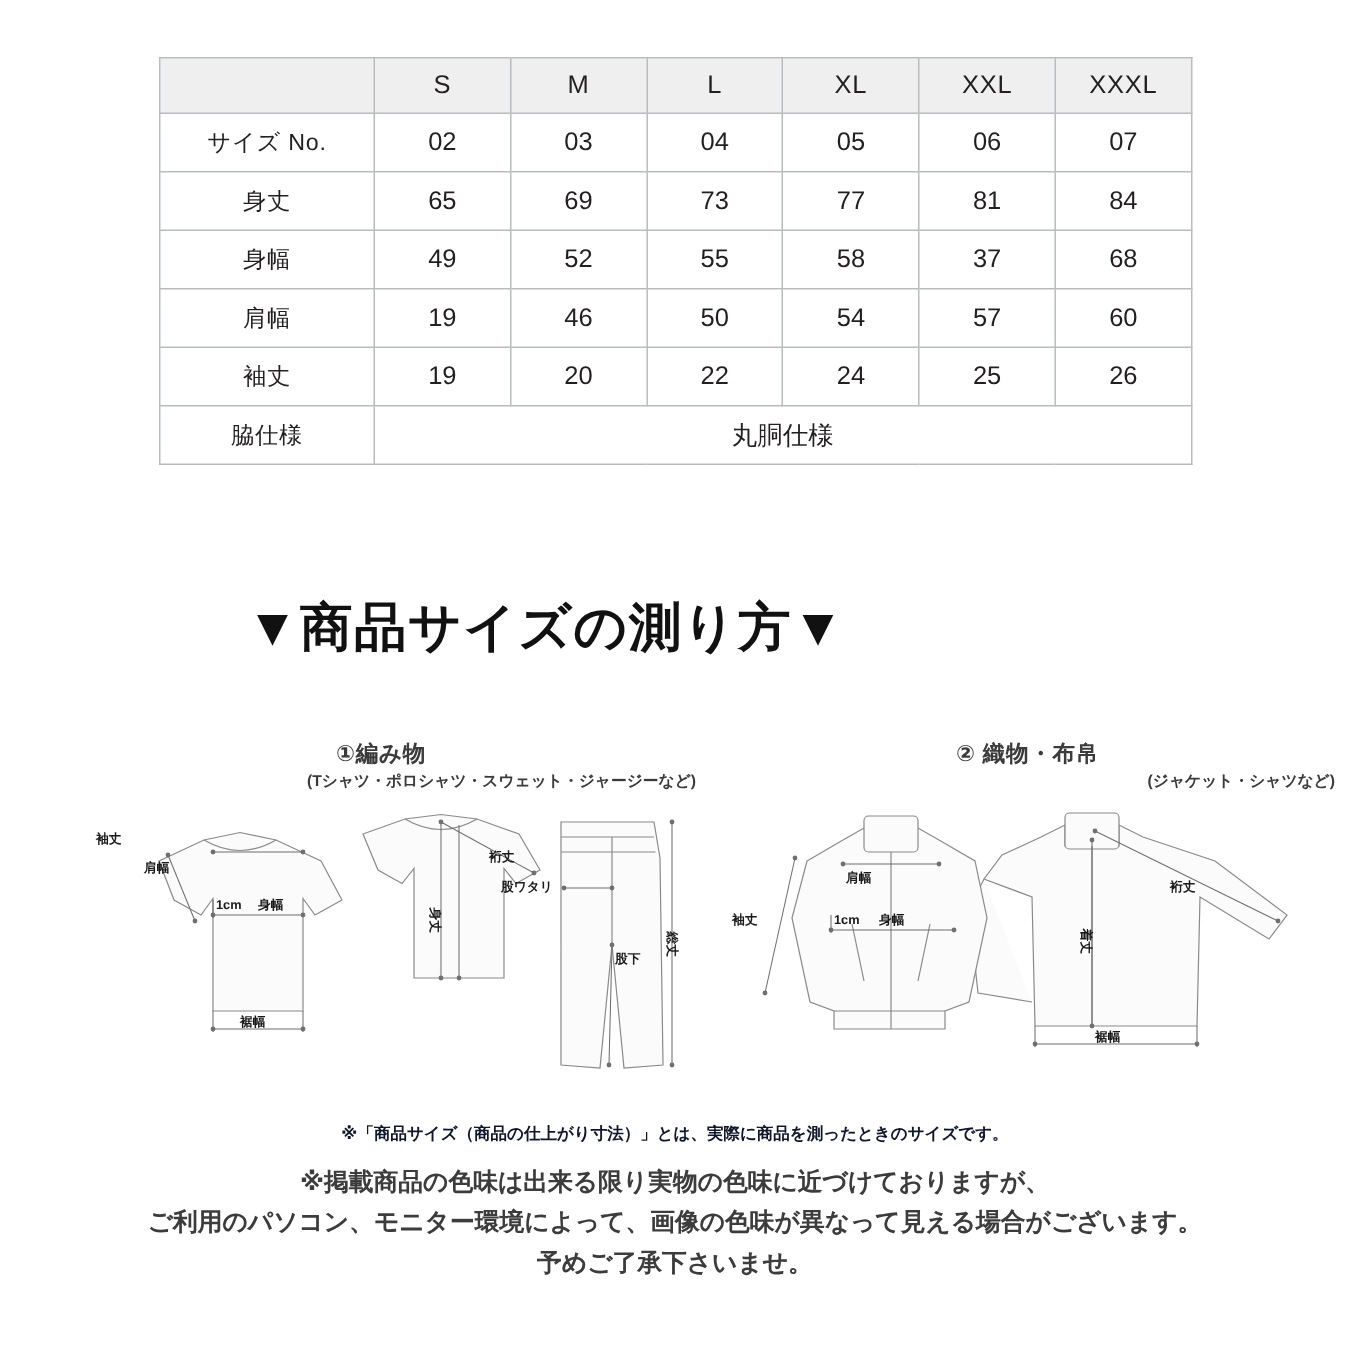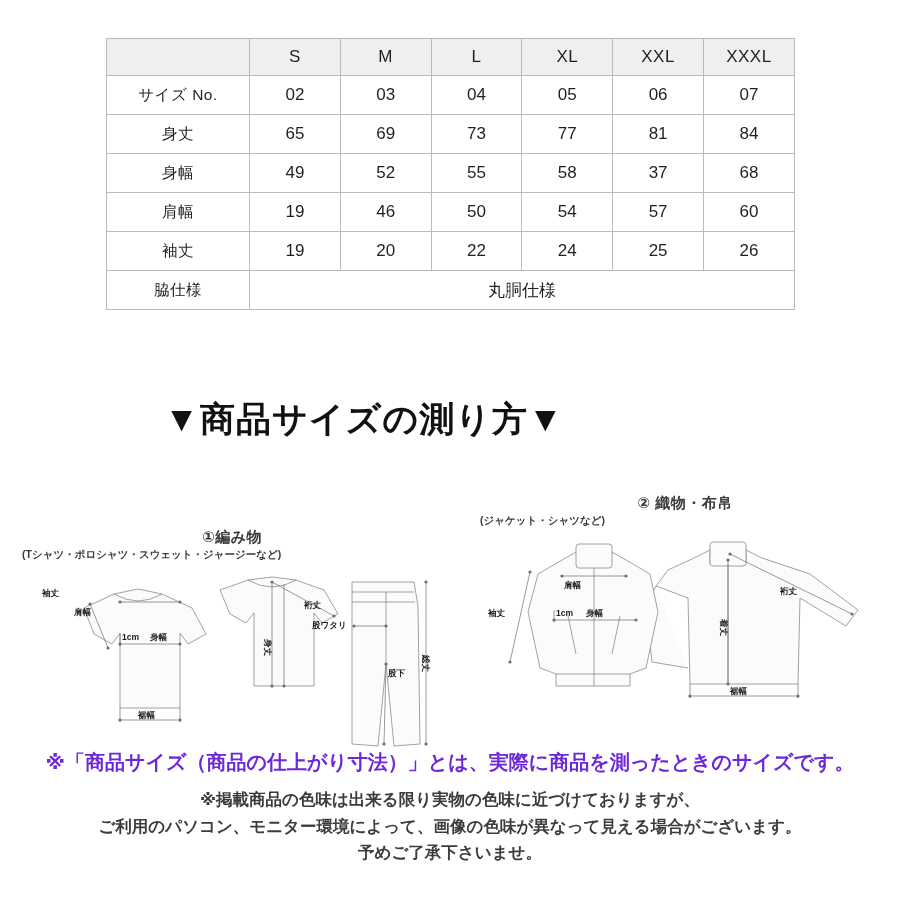--- a/index.html
+++ b/index.html
@@ -73,56 +73,56 @@
     position: absolute;
     left: 0;
     top: 494px;
     width: 900px;
     height: 246px;
   }
   .diagram-col {
     position: absolute;
     top: 0;
   }
-  .diagram-col.left  { left: 22px;  width: 420px; margin-top: 34px; }
+  .diagram-col.left  { left: 44px;  width: 420px; }
   .diagram-col.right { left: 460px; width: 410px; margin-left: 20px; }
 
   .dg-head {
     text-align: center;
     font-size: 15px;
     font-weight: bold;
     color: #3b3b3b;
     letter-spacing: .5px;
     line-height: 1.15;
   }
   .dg-sub {
-    text-align: left;
+    text-align: right;
     font-size: 10.5px;
     font-weight: bold;
     color: #3b3b3b;
     letter-spacing: 0;
     margin-top: 3px;
   }
   .dg-canvas {
     margin-top: 6px;
   }
   .dg-canvas svg { display: block; }
 
   
   .notes {
     position: absolute;
     left: 0;
     top: 750px;
     width: 900px;
     text-align: center;
   }
   .note-main {
-    font-size: 20px;
-    font-weight: bold;
-    color: #6d28d9;
+    font-size: 11px;
+    font-weight: bold;
+    color: #0f172a;
     letter-spacing: 0;
     line-height: 1.2;
   }
   .note-block {
     margin-top: 12px;
     font-size: 16.5px;
     font-weight: bold;
     color: #3c3c3c;
     line-height: 1.62;
   }

